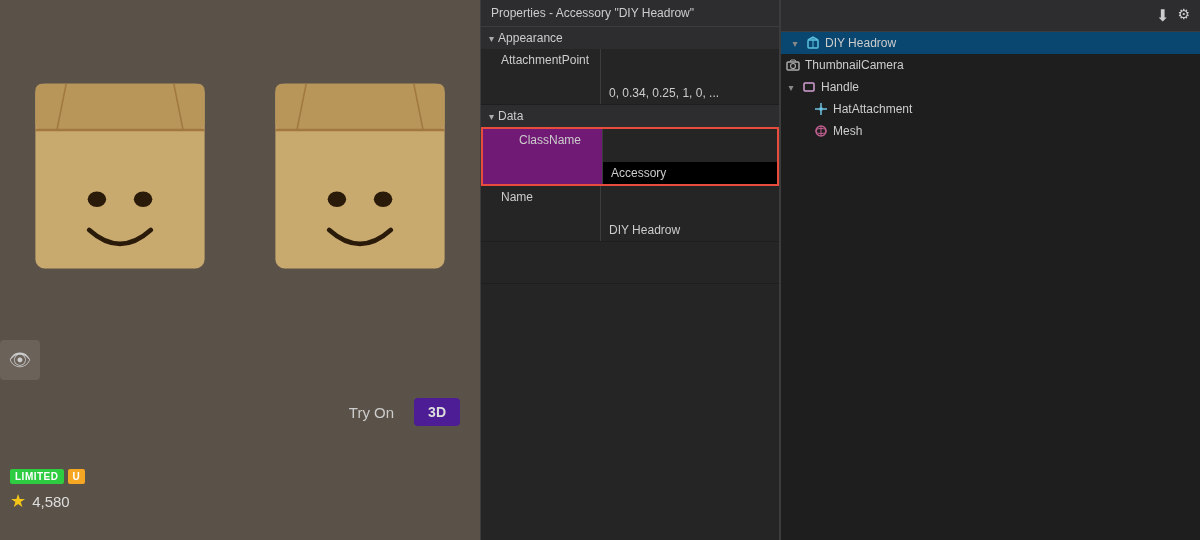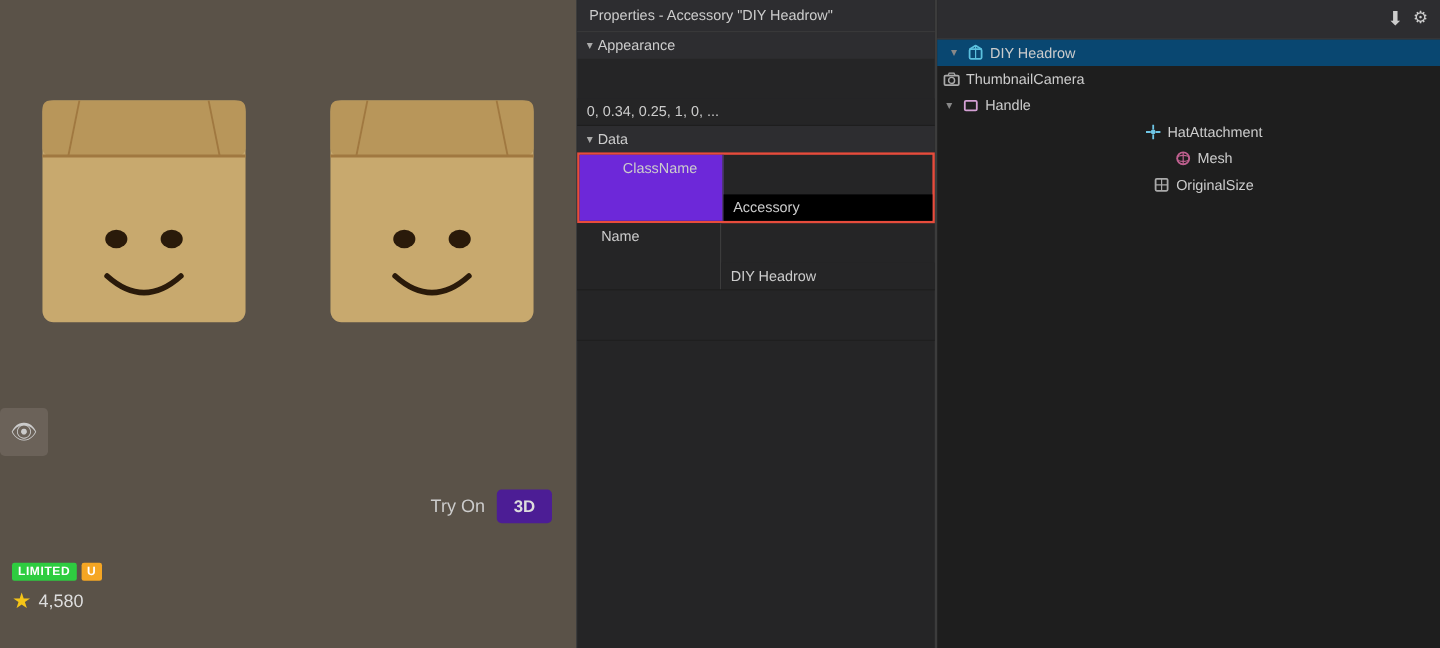--- a/index.html
+++ b/index.html
@@ -46,24 +46,24 @@
       cursor: pointer;
       display: flex;
       align-items: center;
       justify-content: center;
       color: #ccc;
       font-size: 18px;
     }
 
     .bottom-controls {
       position: absolute;
-      bottom: 104px;
+      bottom: 114px;
       right: 20px;
       display: flex;
-      gap: 10px;
+      gap: 20px;
       align-items: center;
     }
 
     .try-on-label {
       color: #ccc;
       font-size: 15px;
       font-weight: 500;
     }
 
     .btn-3d {
@@ -213,21 +213,21 @@
       background: #252526;
       font-size: 12px;
       margin-top: 33px;
     }
 
     .props-row.highlighted {
       border: 2px solid #e74c3c;
     }
 
     .props-row.highlighted .prop-key {
-      background: #6d28d9;
+      background: #701a75;
       padding-left: 36px;
     }
 
     .props-row.highlighted .prop-val {
       background: #000000;
     }
 
     
     .explorer-panel {
       flex: 1;
@@ -261,21 +261,21 @@
       gap: 4px;
       cursor: pointer;
       font-size: 12px;
     }
 
     .explorer-item.selected {
       background: #094771;
     }
 
     .explorer-item.indent1 { padding-left: 4px; }
-    .explorer-item.indent2 { padding-left: 32px; justify-content: center; }
+    .explorer-item.indent2 { padding-left: 32px; }
 
     .item-icon {
       width: 16px;
       height: 16px;
       display: inline-flex;
       align-items: center;
       justify-content: center;
       font-size: 12px;
       flex-shrink: 0;
     }
@@ -359,20 +359,21 @@
 
   <div class="properties-panel">
 
     <div class="props-title">Properties - Accessory "DIY Headrow"</div>
 
     <div class="props-section-header">
       <span class="chevron">▾</span>
       <span>Appearance</span>
     </div>
     <div class="props-row">
+      <div class="prop-key">AttachmentPoint</div>
       <div class="prop-val">0, 0.34, 0.25, 1, 0, ...</div>
     </div>
 
     <div class="props-section-header">
       <span class="chevron">▾</span>
       <span>Data</span>
     </div>
 
     <div class="props-row highlighted">
       <div class="prop-key">ClassName</div>
@@ -445,25 +446,15 @@
       <span class="item-icon" style="color:#c06090;">
         <svg width="14" height="14" viewBox="0 0 14 14">
           <circle cx="7" cy="7" r="5" fill="none" stroke="#c06090" stroke-width="1.5"></circle>
           <ellipse cx="7" cy="7" rx="5" ry="2.5" fill="none" stroke="#c06090" stroke-width="1"></ellipse>
           <line x1="7" y1="2" x2="7" y2="12" stroke="#c06090" stroke-width="1"></line>
         </svg>
       </span>
       <span>Mesh</span>
     </div>
 
-    <div class="explorer-item indent2">
-      <span class="item-icon" style="color:#aaaaaa;">
-        <svg width="14" height="14" viewBox="0 0 14 14">
-          <rect x="2" y="2" width="10" height="10" rx="1" fill="none" stroke="#aaa" stroke-width="1.5"></rect>
-          <line x1="2" y1="7" x2="12" y2="7" stroke="#aaa" stroke-width="1"></line>
-          <line x1="7" y1="2" x2="7" y2="12" stroke="#aaa" stroke-width="1"></line>
-        </svg>
-      </span>
-      <span>OriginalSize</span>
-    </div>
 
   </div>
 </div>
 
 </body></html>

